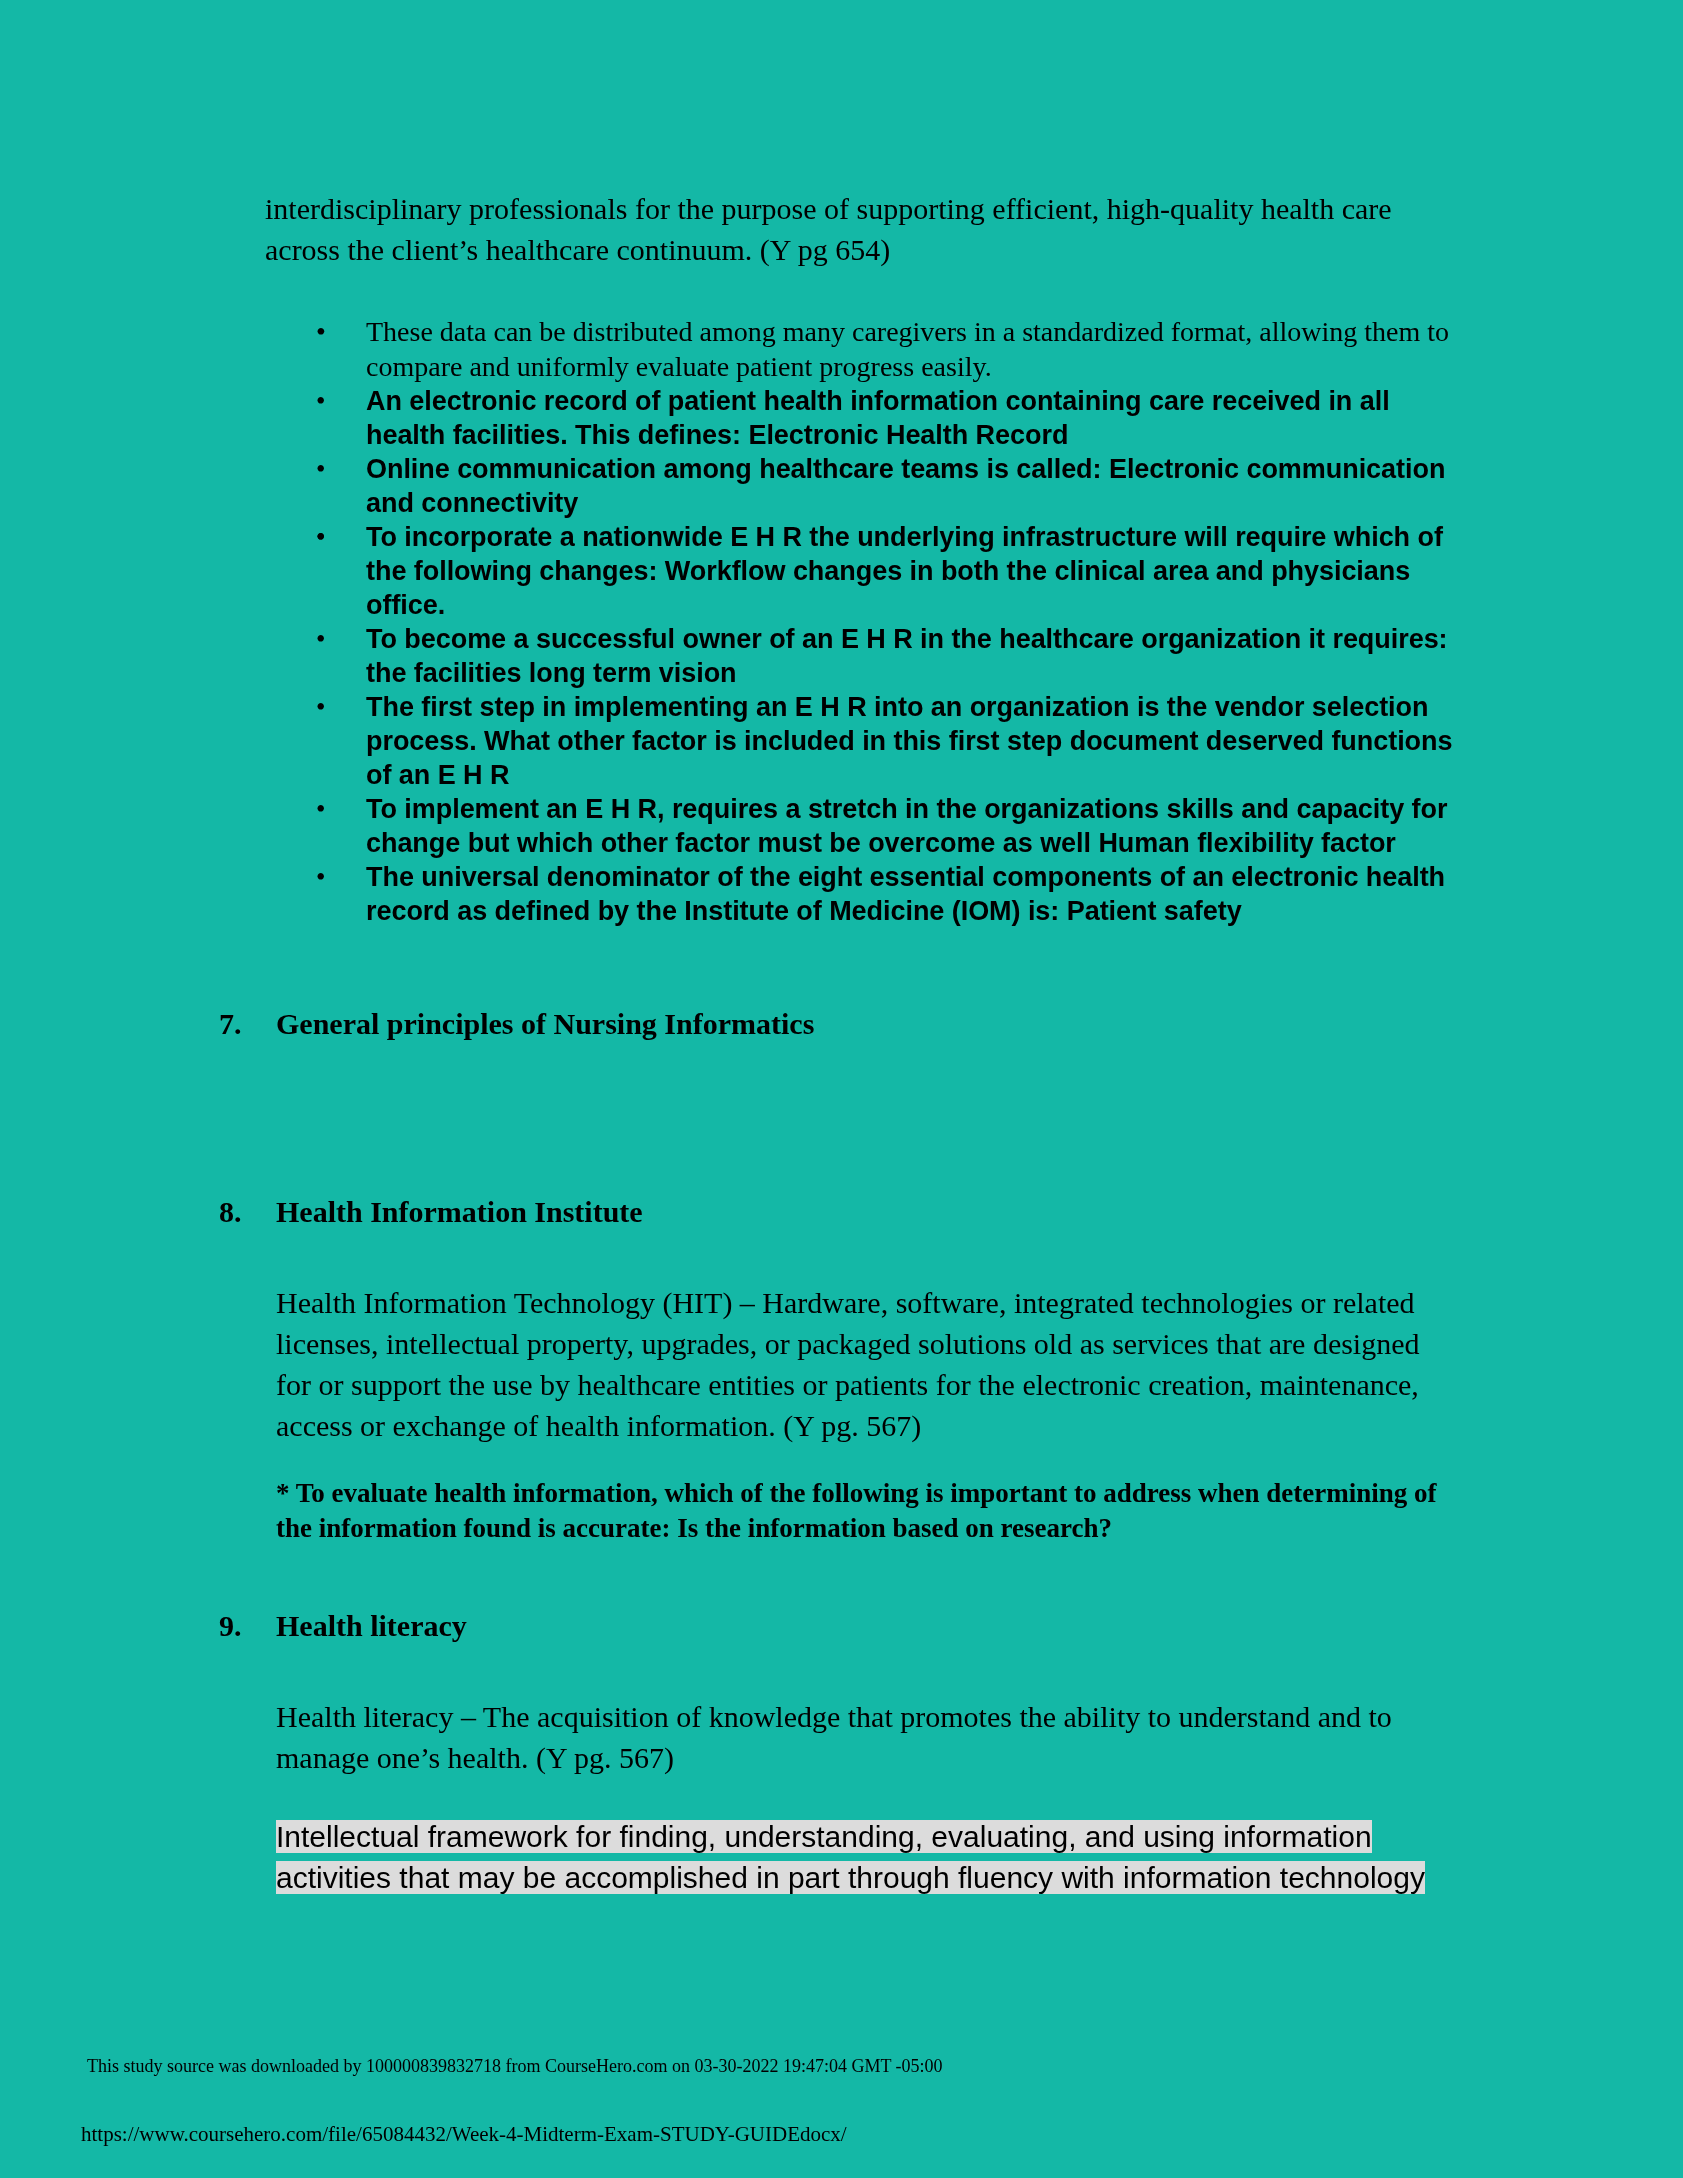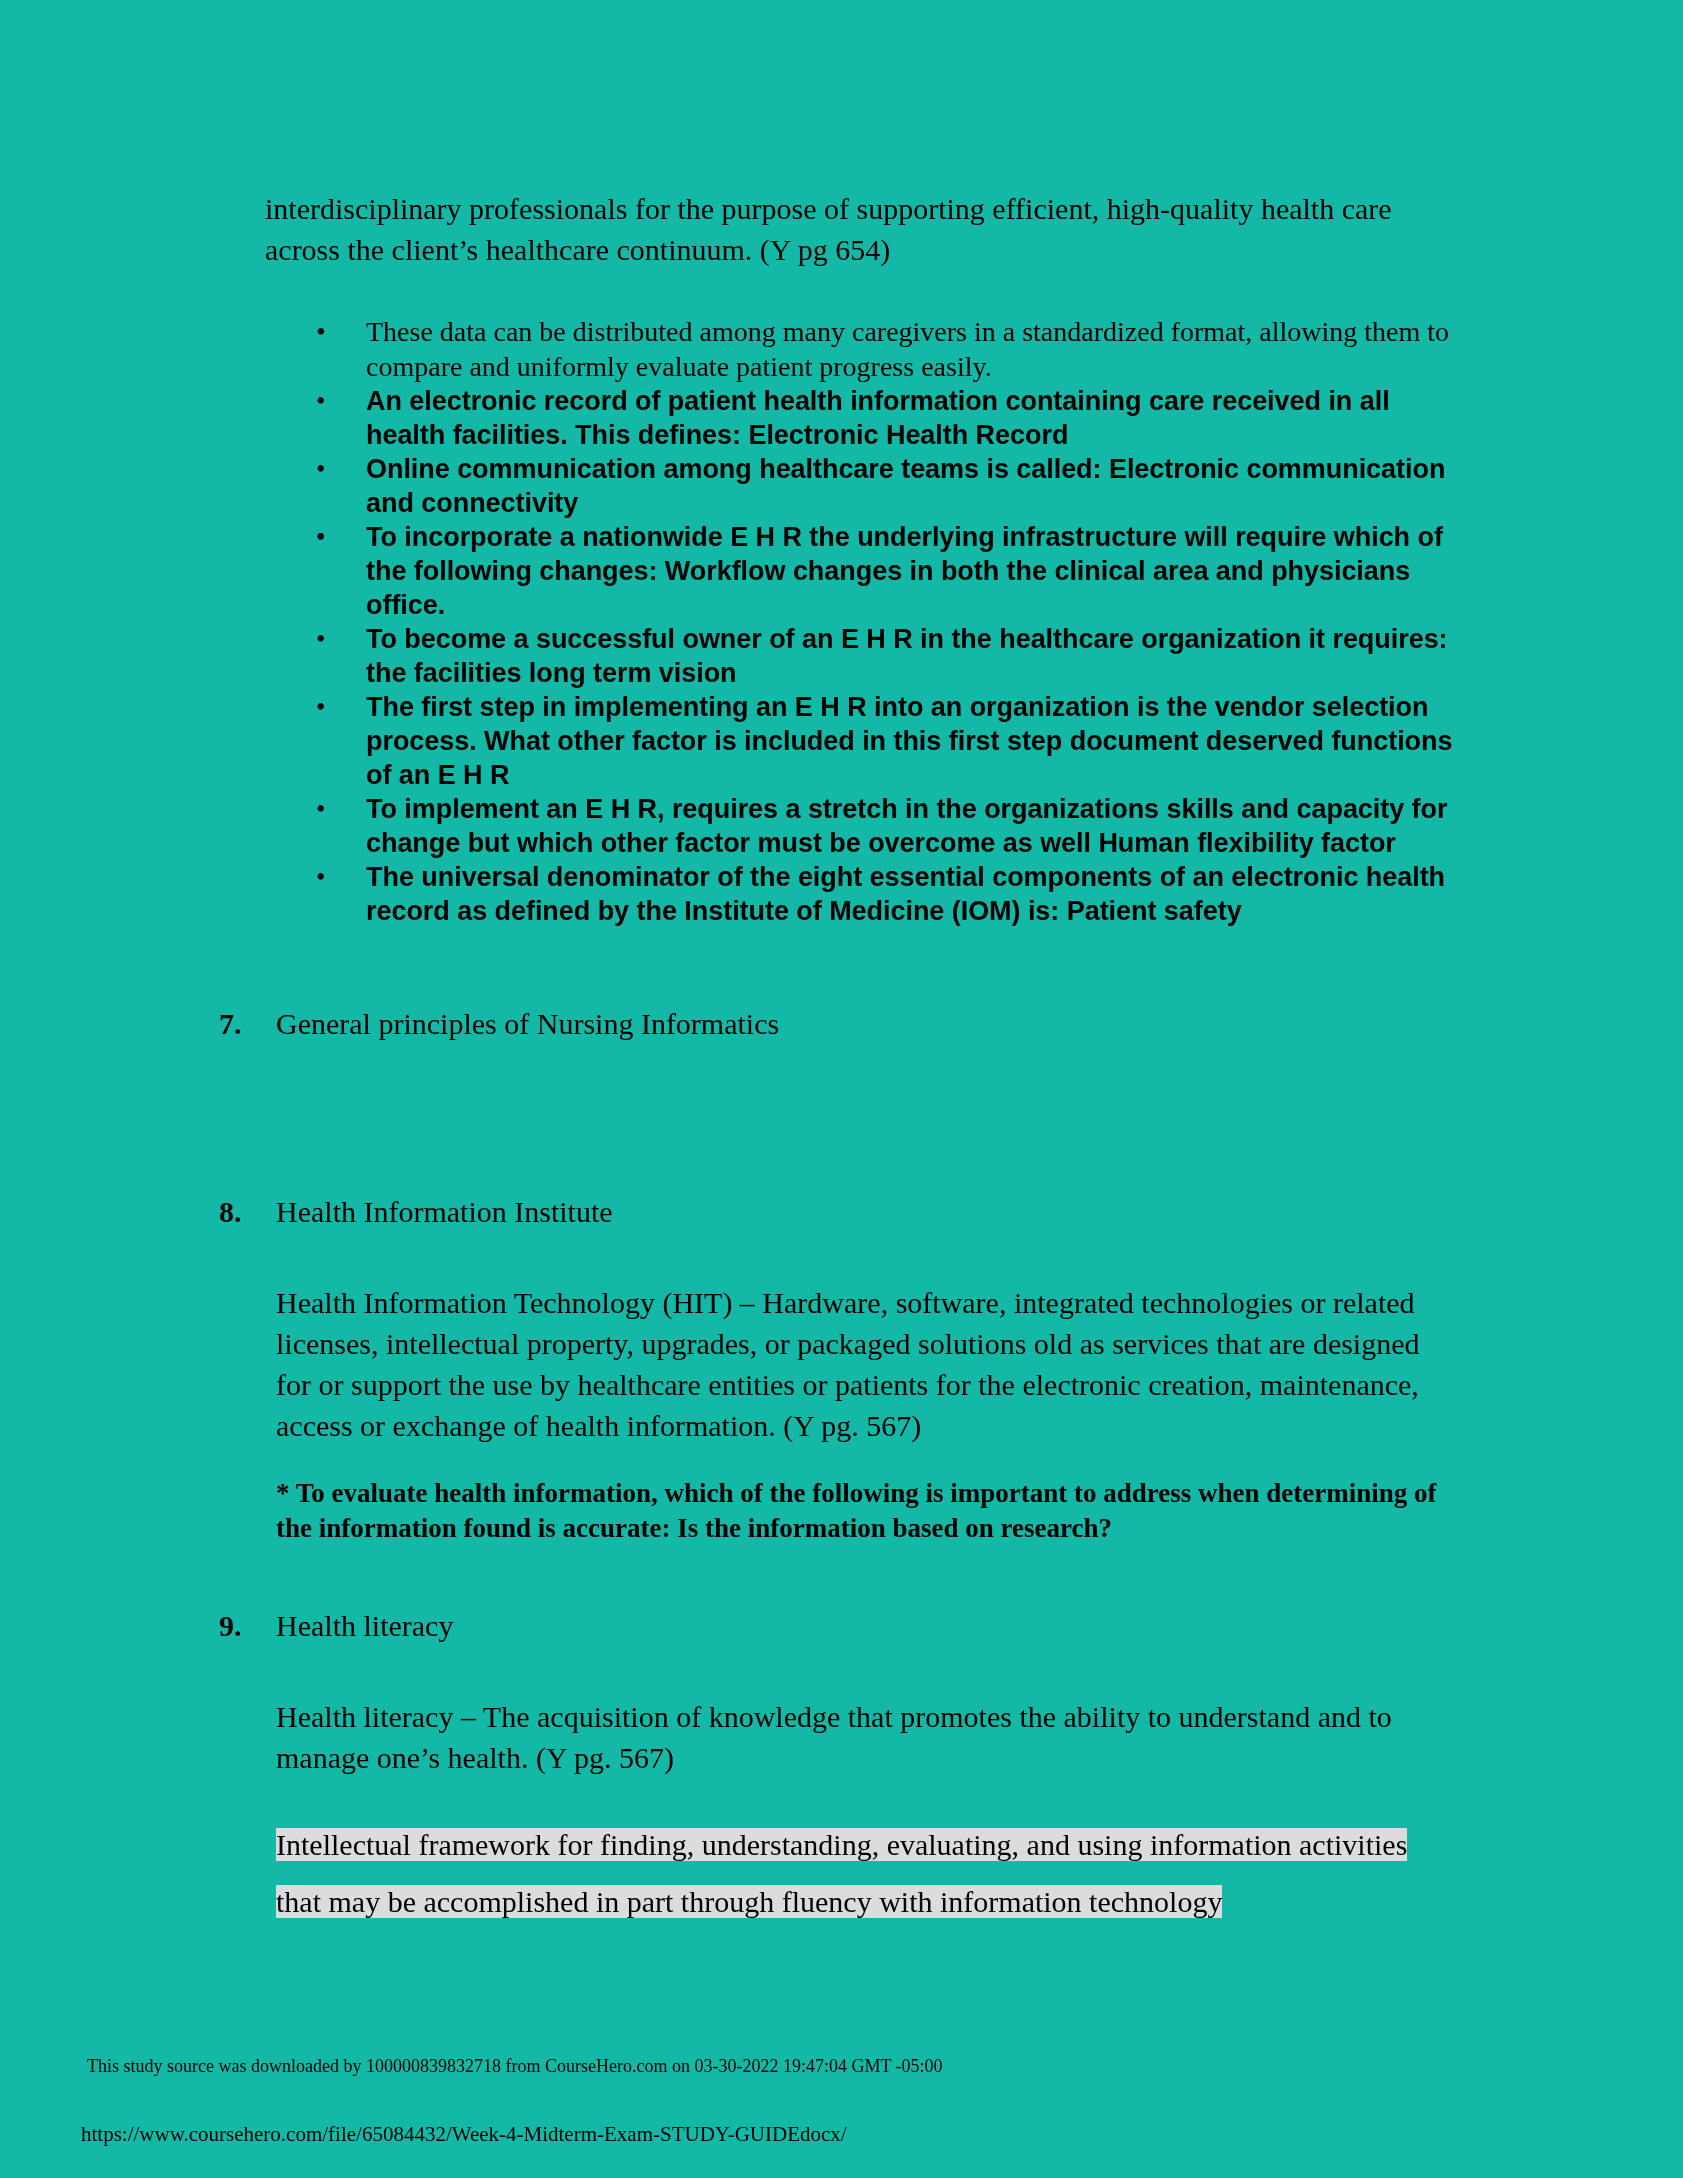--- a/index.html
+++ b/index.html
@@ -105,21 +105,21 @@
     top: 0;
     font-family: "Liberation Serif", "DejaVu Serif", serif;
     font-size: 30px;
     line-height: 41px;
     font-weight: bold;
   }
   .num-item > .num-text {
     font-family: "Liberation Serif", "DejaVu Serif", serif;
     font-size: 30px;
     line-height: 41px;
-    font-weight: normal;
+    font-weight: bold;
   }
 
   .sec7 { margin-top: 75px; }
   .sec8 { margin-top: 147px; }
   .sec9 { margin-top: 59px; }
 
   .body-para {
     margin-top: 50px;
     font-family: "Liberation Serif", "DejaVu Serif", serif;
     font-size: 30px;
@@ -128,23 +128,23 @@
 
   .bold-serif-para {
     font-family: "Liberation Serif", "DejaVu Serif", serif;
     font-size: 27px;
     line-height: 35px;
     font-weight: bold;
   }
 
   .highlight-para {
     margin-top: 38px;
-    font-family: Liberation Serif, serif;
-    font-size: 30px;
-    line-height: 57px;
+    font-family: Liberation Sans, sans-serif;
+    font-size: 30px;
+    line-height: 41px;
   }
   .highlight-para .hl {
     background: #dcdcdc;
     box-decoration-break: clone;
     -webkit-box-decoration-break: clone;
   }
 
   
   .footer-line {
     position: absolute;

